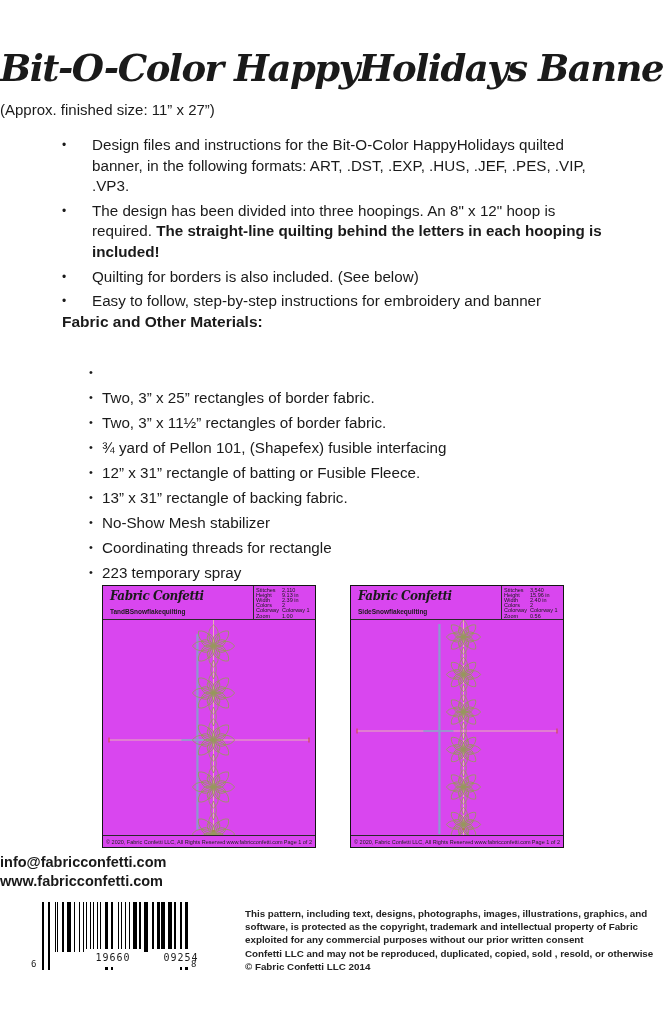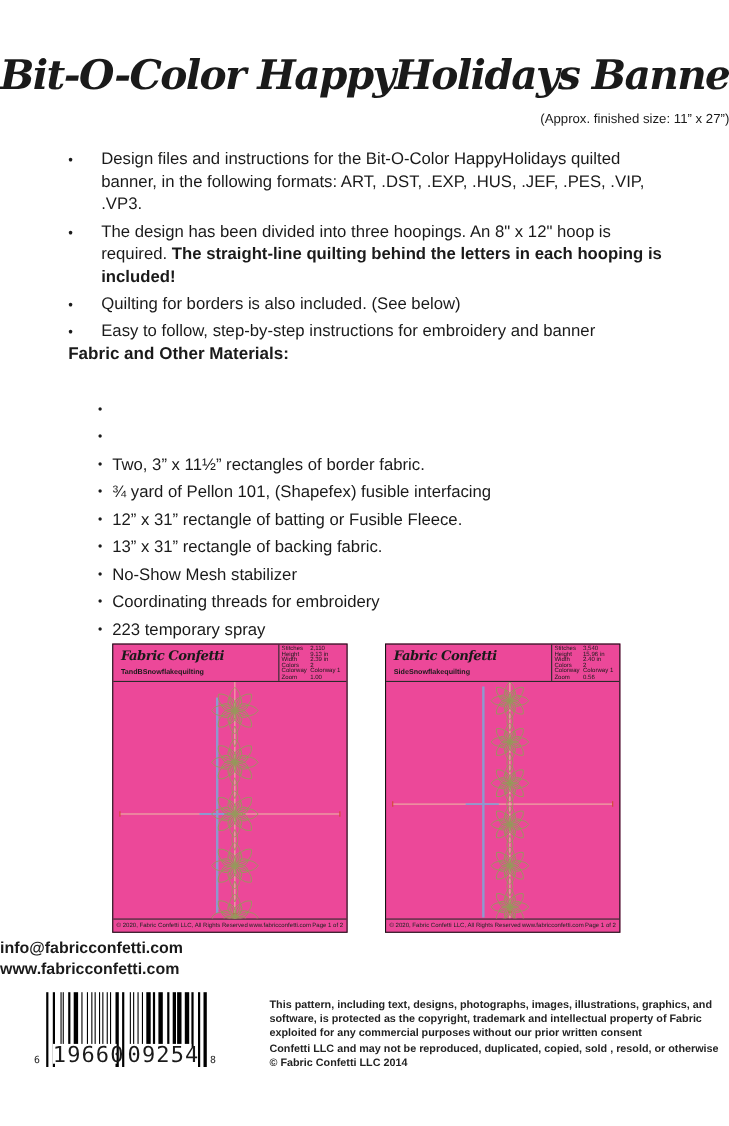--- a/index.html
+++ b/index.html
@@ -6,34 +6,34 @@
   body{
     width:663px;height:1024px;position:relative;overflow:hidden;
     background:#ffffff;color:#1a1a1a;
     font-family:"Liberation Sans",sans-serif;
   }
   .title{
     position:absolute;top:46px;left:0;width:100%;text-align:center;
     font-family:"DejaVu Serif",serif;font-style:italic;font-weight:bold;
     font-size:37px;letter-spacing:-1.5px;white-space:nowrap;
   }
-  .subtitle{position:absolute;top:101px;left:0;width:100%;text-align:right;font-size:12px;}
+  .subtitle{position:absolute;top:101px;left:0;width:100%;text-align:left;font-size:15px;}
   .contains{position:absolute;left:62px;top:128px;width:552px;}
   .sec-head{font-weight:bold;font-size:15.5px;}
   ul.blist{list-style:none;margin:7px 0 0 0;padding:0;}
   ul.blist li{display:flex;margin-bottom:4px;font-size:15.2px;line-height:20.6px;}
   ul.blist .bu{width:30px;flex:none;font-size:12px;line-height:20.6px;}
   ul.blist .tx b{font-weight:bold;}
   .materials{position:absolute;left:62px;top:313px;width:470px;}
   .materials ul{list-style:none;margin:34px 0 0 0;padding:0;}
   .materials li{display:flex;margin-bottom:9.6px;font-size:15.2px;line-height:15.4px;}
   .materials .bu{width:13px;margin-left:27px;flex:none;font-size:11px;line-height:15.4px;}
   .previews{position:absolute;left:102px;top:585px;display:flex;gap:34px;}
   .pv{
-    width:214px;height:263px;box-sizing:border-box;background:#ec4899;
+    width:214px;height:263px;box-sizing:border-box;background:#d946ef;
     border:1.5px solid #141414;display:flex;flex-direction:column;
   }
   .pv-head{position:relative;height:33px;flex:none;border-bottom:1px solid #2a2a2a;}
   .pv-logo{
     position:absolute;left:7px;top:3px;
     font-family:"DejaVu Serif",serif;font-style:italic;font-weight:bold;
     font-size:12px;letter-spacing:-0.5px;white-space:nowrap;
   }
   .pv-name{position:absolute;left:7px;top:22px;font-size:6.5px;font-weight:bold;}
   .pv-info{
@@ -49,22 +49,22 @@
     flex:none;height:11px;border-top:1px solid #2a2a2a;
     display:flex;justify-content:space-between;align-items:center;
     font-size:5.5px;padding:0 3px;color:#222;white-space:nowrap;
   }
   .contact{position:absolute;top:853px;left:0;width:100%;text-align:left;
     font-weight:bold;font-size:14.5px;line-height:19px;}
   .barcode{position:absolute;left:28px;top:902px;width:175px;height:80px;}
   .bc-bars{position:absolute;left:14px;top:0;width:146px;height:68px;}
   .bc-bars .bar{position:absolute;top:0;background:#000;}
   .bc-num{position:absolute;top:47px;height:18px;background:#fff;
-    font-family:"DejaVu Sans Mono",monospace;font-size:20px;letter-spacing:1px;
-    text-align:center;line-height:18px;}
+    font-family:"DejaVu Sans Mono",monospace;font-size:10px;letter-spacing:1px;
+    text-align:center;line-height:18px;margin-left:36px;}
   .bc-side{position:absolute;top:57px;font-family:"DejaVu Sans Mono",monospace;font-size:9px;}
   .legal{position:absolute;left:205px;top:907px;width:415px;
     font-size:9.8px;font-weight:bold;line-height:13.2px;color:#232323;margin-left:40px;}
   .legal .ln{white-space:nowrap;}
 </style>
 </head>
 <body>
 
 <div class="title">Bit-O-Color HappyHolidays Banner</div>
 <div class="subtitle">(Approx. finished size: 11” x 27”)</div>
@@ -91,20 +91,21 @@
 </div>
 
 <div class="materials">
   <div class="sec-head">Fabric and Other Materials:</div>
   <ul id="materials-list">
       <li>
         <span class="bu">•</span>
       </li>
       <li>
         <span class="bu">•</span>
+        <div class="tx">Two, 3” x 25” rectangles of border fabric.</div>
       </li>
       <li>
         <span class="bu">•</span>
         <div class="tx">Two, 3” x 11½” rectangles of border fabric.</div>
       </li>
       <li>
         <span class="bu">•</span>
         <div class="tx">¾ yard of Pellon 101, (Shapefex) fusible interfacing</div>
       </li>
       <li>
@@ -114,21 +115,21 @@
       <li>
         <span class="bu">•</span>
         <div class="tx">13” x 31” rectangle of backing fabric.</div>
       </li>
       <li>
         <span class="bu">•</span>
         <div class="tx">No-Show Mesh stabilizer</div>
       </li>
       <li>
         <span class="bu">•</span>
-        <div class="tx">Coordinating threads for embroidery</div>
+        <div class="tx">Coordinating threads for rectangle</div>
       </li>
       <li>
         <span class="bu">•</span>
         <div class="tx">223 temporary spray</div>
       </li>
     </ul>
 </div>
 
 <div class="previews" id="previews">
     <div class="pv">

